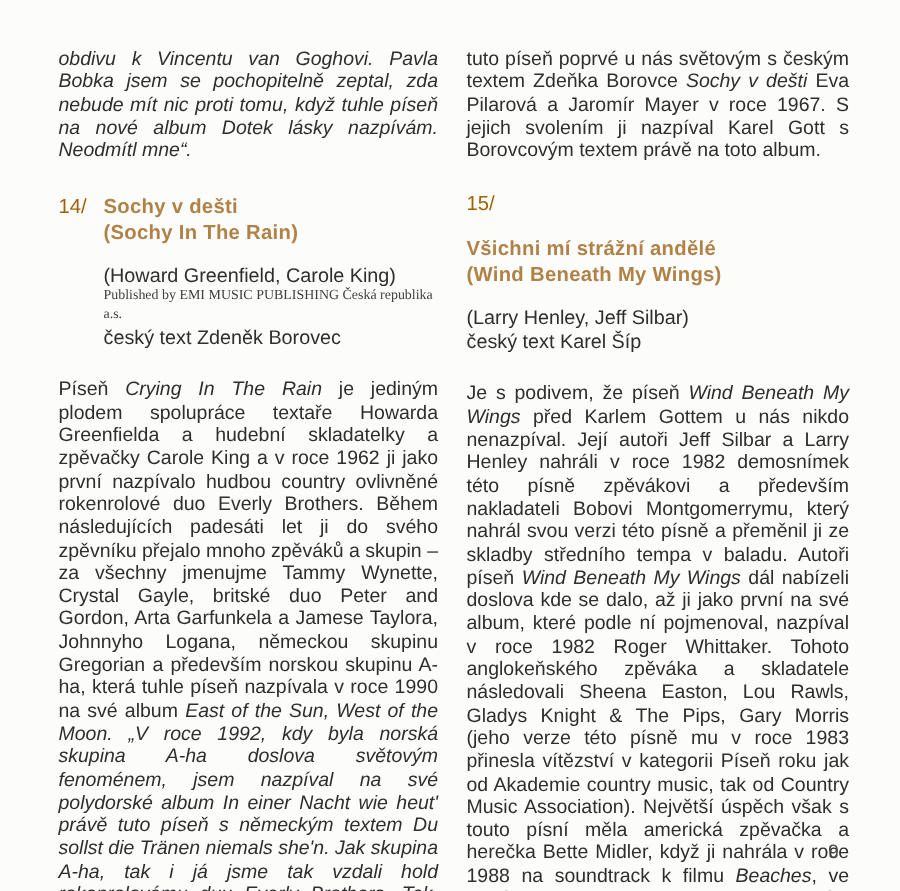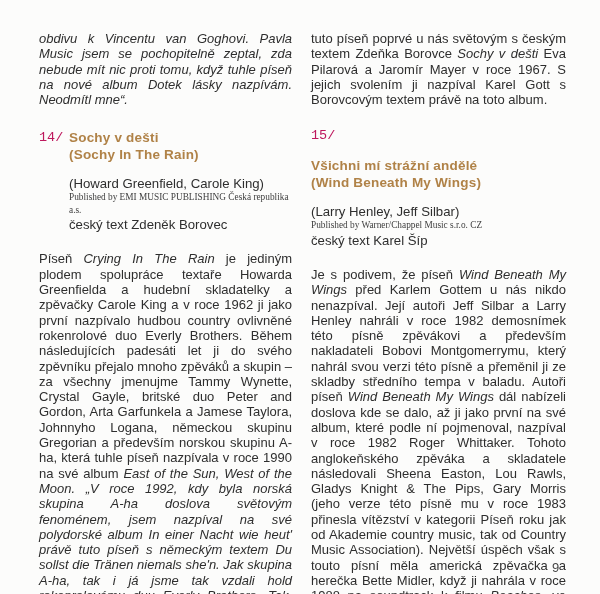--- a/index.html
+++ b/index.html
@@ -16,21 +16,21 @@
   .body-text {
     font-size:13px;
     line-height:15.3px;
     text-align:justify;
     color:#2e2e2e;
   }
   .it { font-style:italic; }
   .track { display:flex; }
   .track-left  { margin-top:22px; }
   .track-right { margin-top:20px;flex-direction:column; }
-  .track-num { flex:0 0 30px; width:30px; font-size:13.5px; line-height:17px; color:#be185d;font-family:Liberation Mono, monospace; }
+  .track-num { flex:0 0 30px; width:30px; font-size:13.5px; line-height:17px; color:#a16207; }
   .track-info { flex:1; }
   .t-title, .t-sub {
     font-weight:bold;
     color:var(--accent, #b08247);
     font-size:13.5px;
     line-height:17px;
     letter-spacing:0.2px;
   }
   .t-writers { font-size:13.2px; line-height:15px; margin-top:13px; }
   .t-pub     { font-size:9.3px;  line-height:12.5px; color:#3e3e3e;font-family:Liberation Serif, serif; }
@@ -43,21 +43,21 @@
     font-size:13px;
     color:#474747;
   }
 </style>
 </head>
 <body>
 
 <div class="page">
 
   <div class="col col-left">
-    <p class="body-text"><span class="it">obdivu k Vincentu van Goghovi. Pavla Music jsem se pochopitelně zeptal, zda nebude mít nic proti tomu, když tuhle píseň na nové album Dotek lásky nazpívám. Neodmítl mne“.</span></p>
+    <p class="body-text"><span class="it">obdivu k Vincentu van Goghovi. Pavla Bobka jsem se pochopitelně zeptal, zda nebude mít nic proti tomu, když tuhle píseň na nové album Dotek lásky nazpívám. Neodmítl mne“.</span></p>
 
     <div class="track track-left">
       <div class="track-num">14/</div>
       <div class="track-info">
         <div class="t-title">Sochy v dešti</div>
         <div class="t-sub">(Sochy In The Rain)</div>
         <div class="t-writers">(Howard Greenfield, Carole King)</div>
         <div class="t-pub">Published by EMI MUSIC PUBLISHING Česká republika a.s.</div>
         <div class="t-lyr">český text Zdeněk Borovec</div>
       </div>
@@ -68,21 +68,20 @@
 
   <div class="col col-right">
     <p class="body-text"><span>tuto píseň poprvé u nás světovým s českým textem Zdeňka Borovce </span><span class="it">Sochy v dešti</span><span> Eva Pilarová a Jaromír Mayer v roce 1967. S jejich svolením ji nazpíval Karel Gott s Borovcovým textem právě na toto album.</span></p>
 
     <div class="track track-right">
       <div class="track-num">15/</div>
       <div class="track-info">
         <div class="t-title">Všichni mí strážní andělé</div>
         <div class="t-sub">(Wind Beneath My Wings)</div>
         <div class="t-writers">(Larry Henley, Jeff Silbar)</div>
-        <div class="t-pub">Published by Warner/Chappel Music s.r.o. CZ</div>
         <div class="t-lyr">český text Karel Šíp</div>
       </div>
     </div>
 
     <p class="body-text para-body"><span>Je s podivem, že píseň </span><span class="it">Wind Beneath My Wings</span><span> před Karlem Gottem u nás nikdo nenazpíval. Její autoři Jeff Silbar a Larry Henley nahráli v roce 1982 demosnímek této písně zpěvákovi a především nakladateli Bobovi Montgomerrymu, který nahrál svou verzi této písně a přeměnil ji ze skladby středního tempa v baladu. Autoři píseň </span><span class="it">Wind Beneath My Wings</span><span> dál nabízeli doslova kde se dalo, až ji jako první na své album, které podle ní pojmenoval, nazpíval v roce 1982 Roger Whittaker. Tohoto anglokeňského zpěváka a skladatele následovali Sheena Easton, Lou Rawls, Gladys Knight &amp; The Pips, Gary Morris (jeho verze této písně mu v roce 1983 přinesla vítězství v kategorii Píseň roku jak od Akademie country music, tak od Country Music Association). Největší úspěch však s touto písní měla americká zpěvačka a herečka Bette Midler, když ji nahrála v roce 1988 na soundtrack k filmu </span><span class="it">Beaches</span><span>, ve kterém si po boku Barbary Hershey zahrála hlavní roli. Když se v únoru</span></p>
   </div>
 
   <div class="page-num">9</div>
 
 </div>

